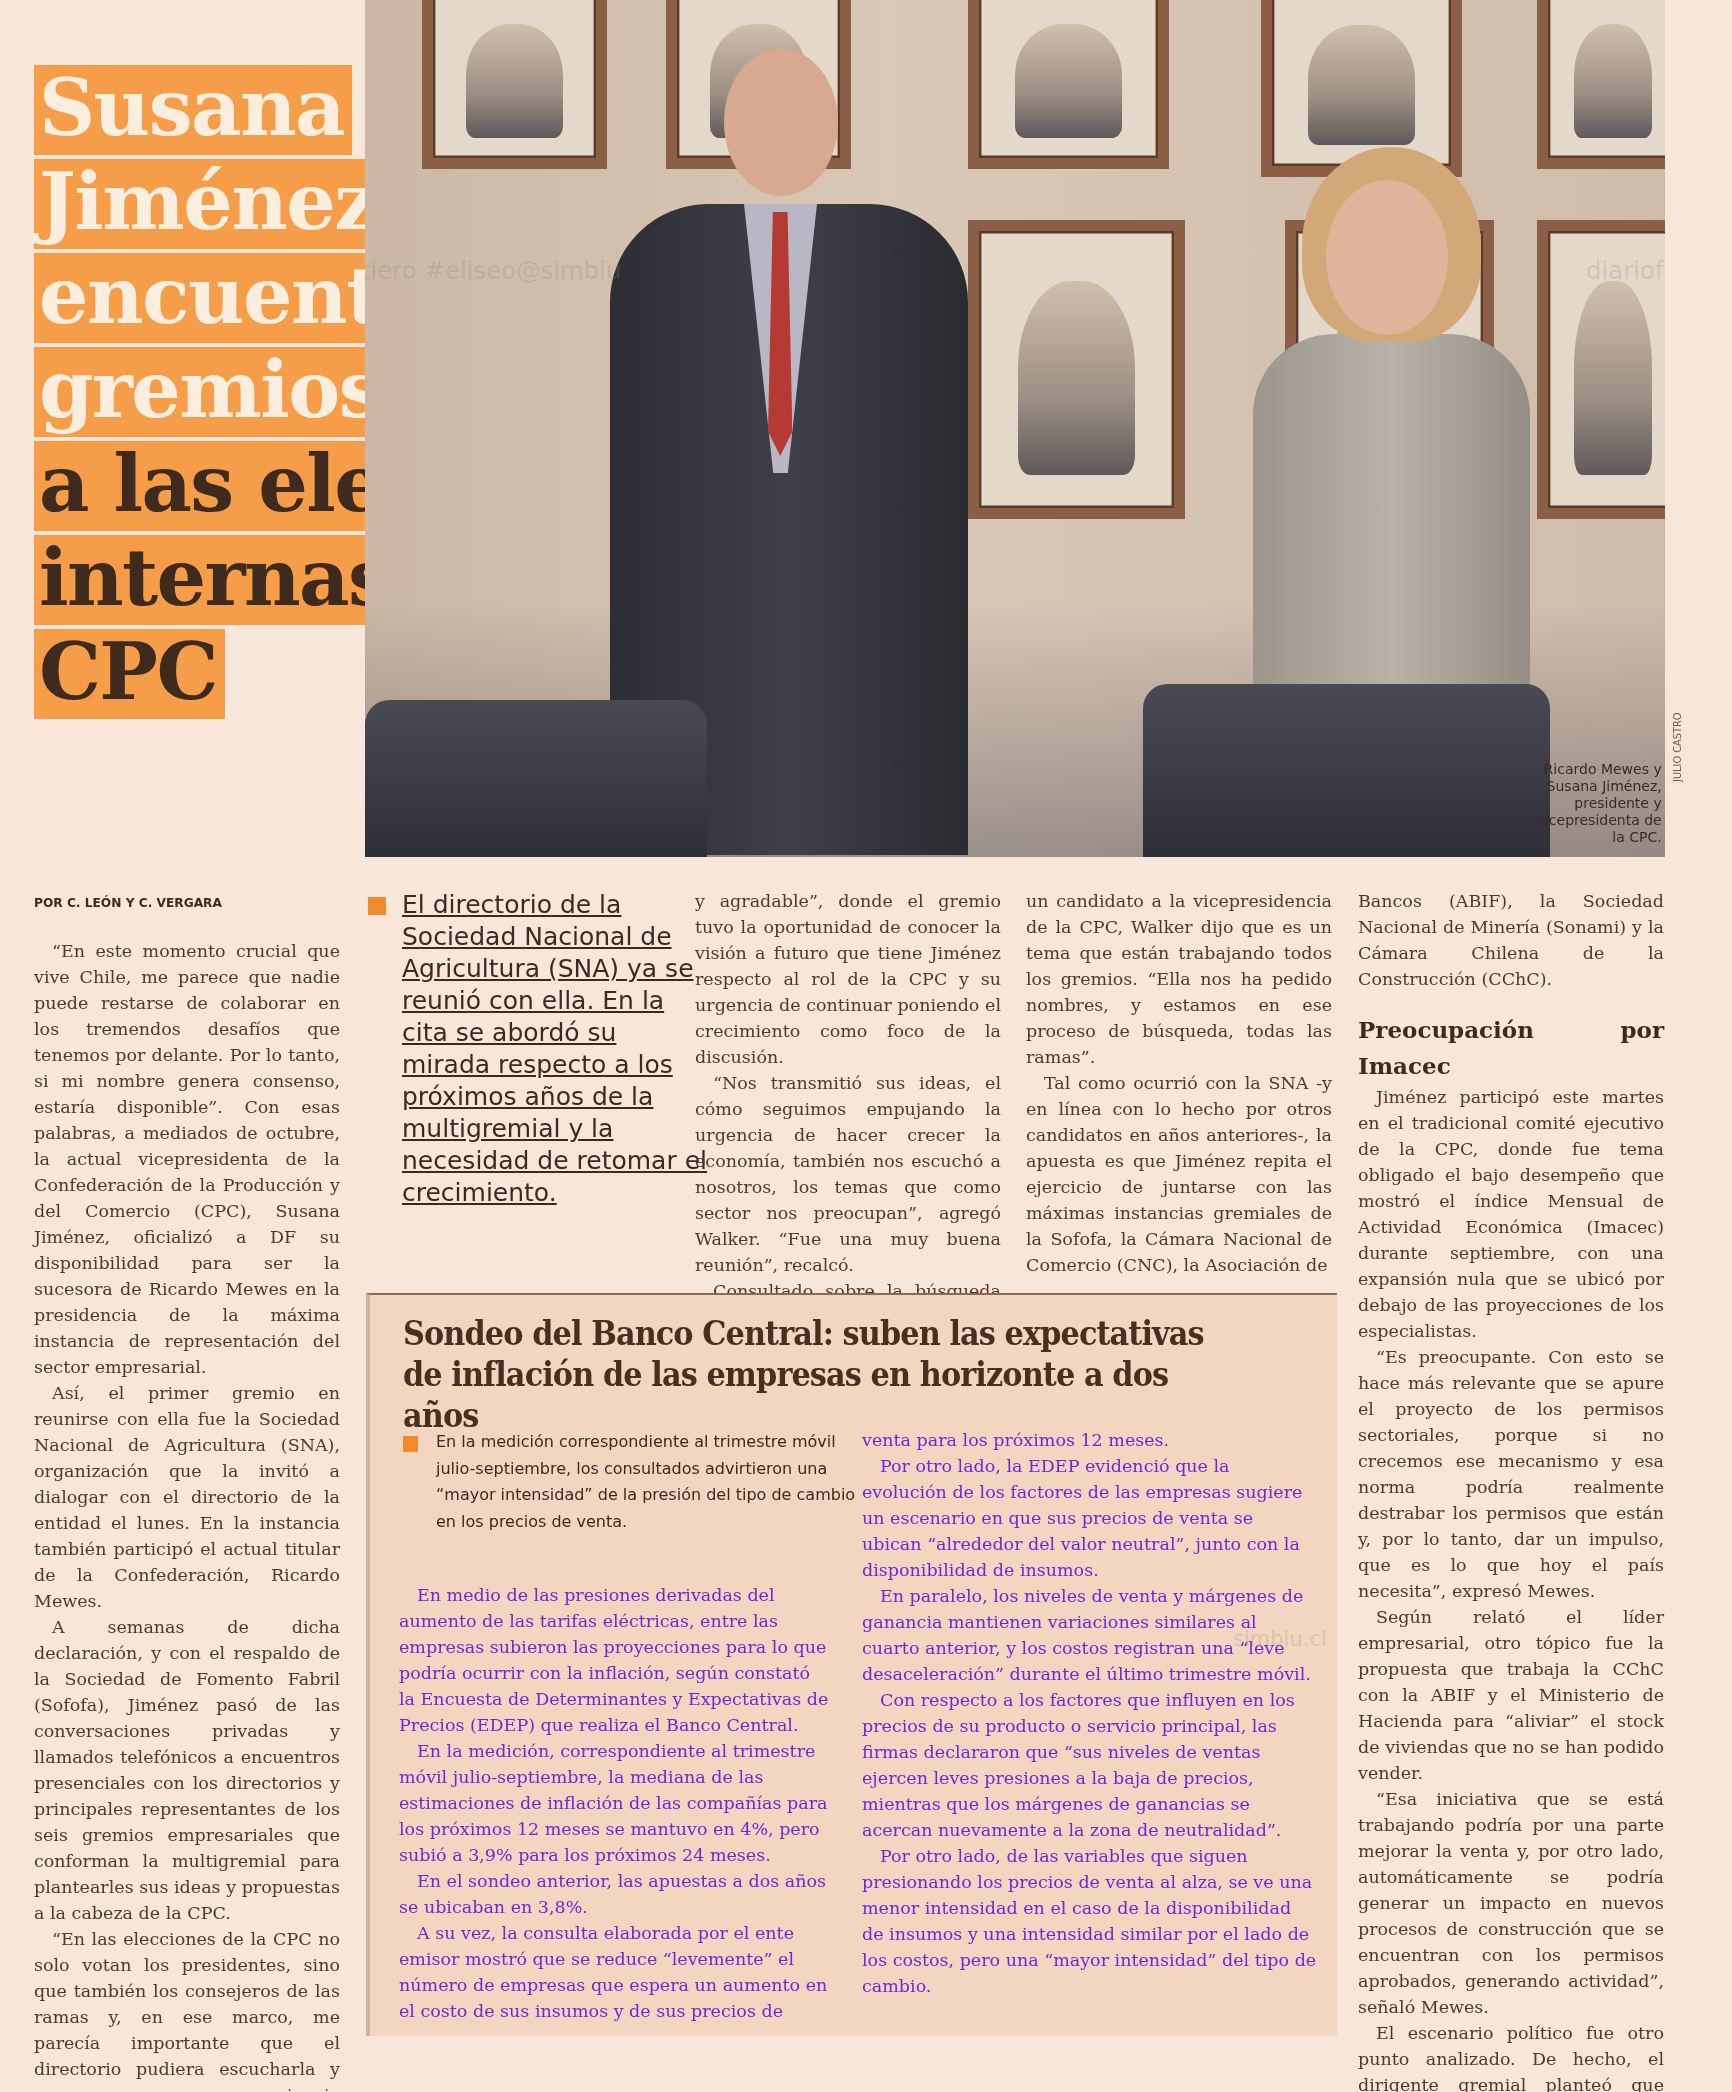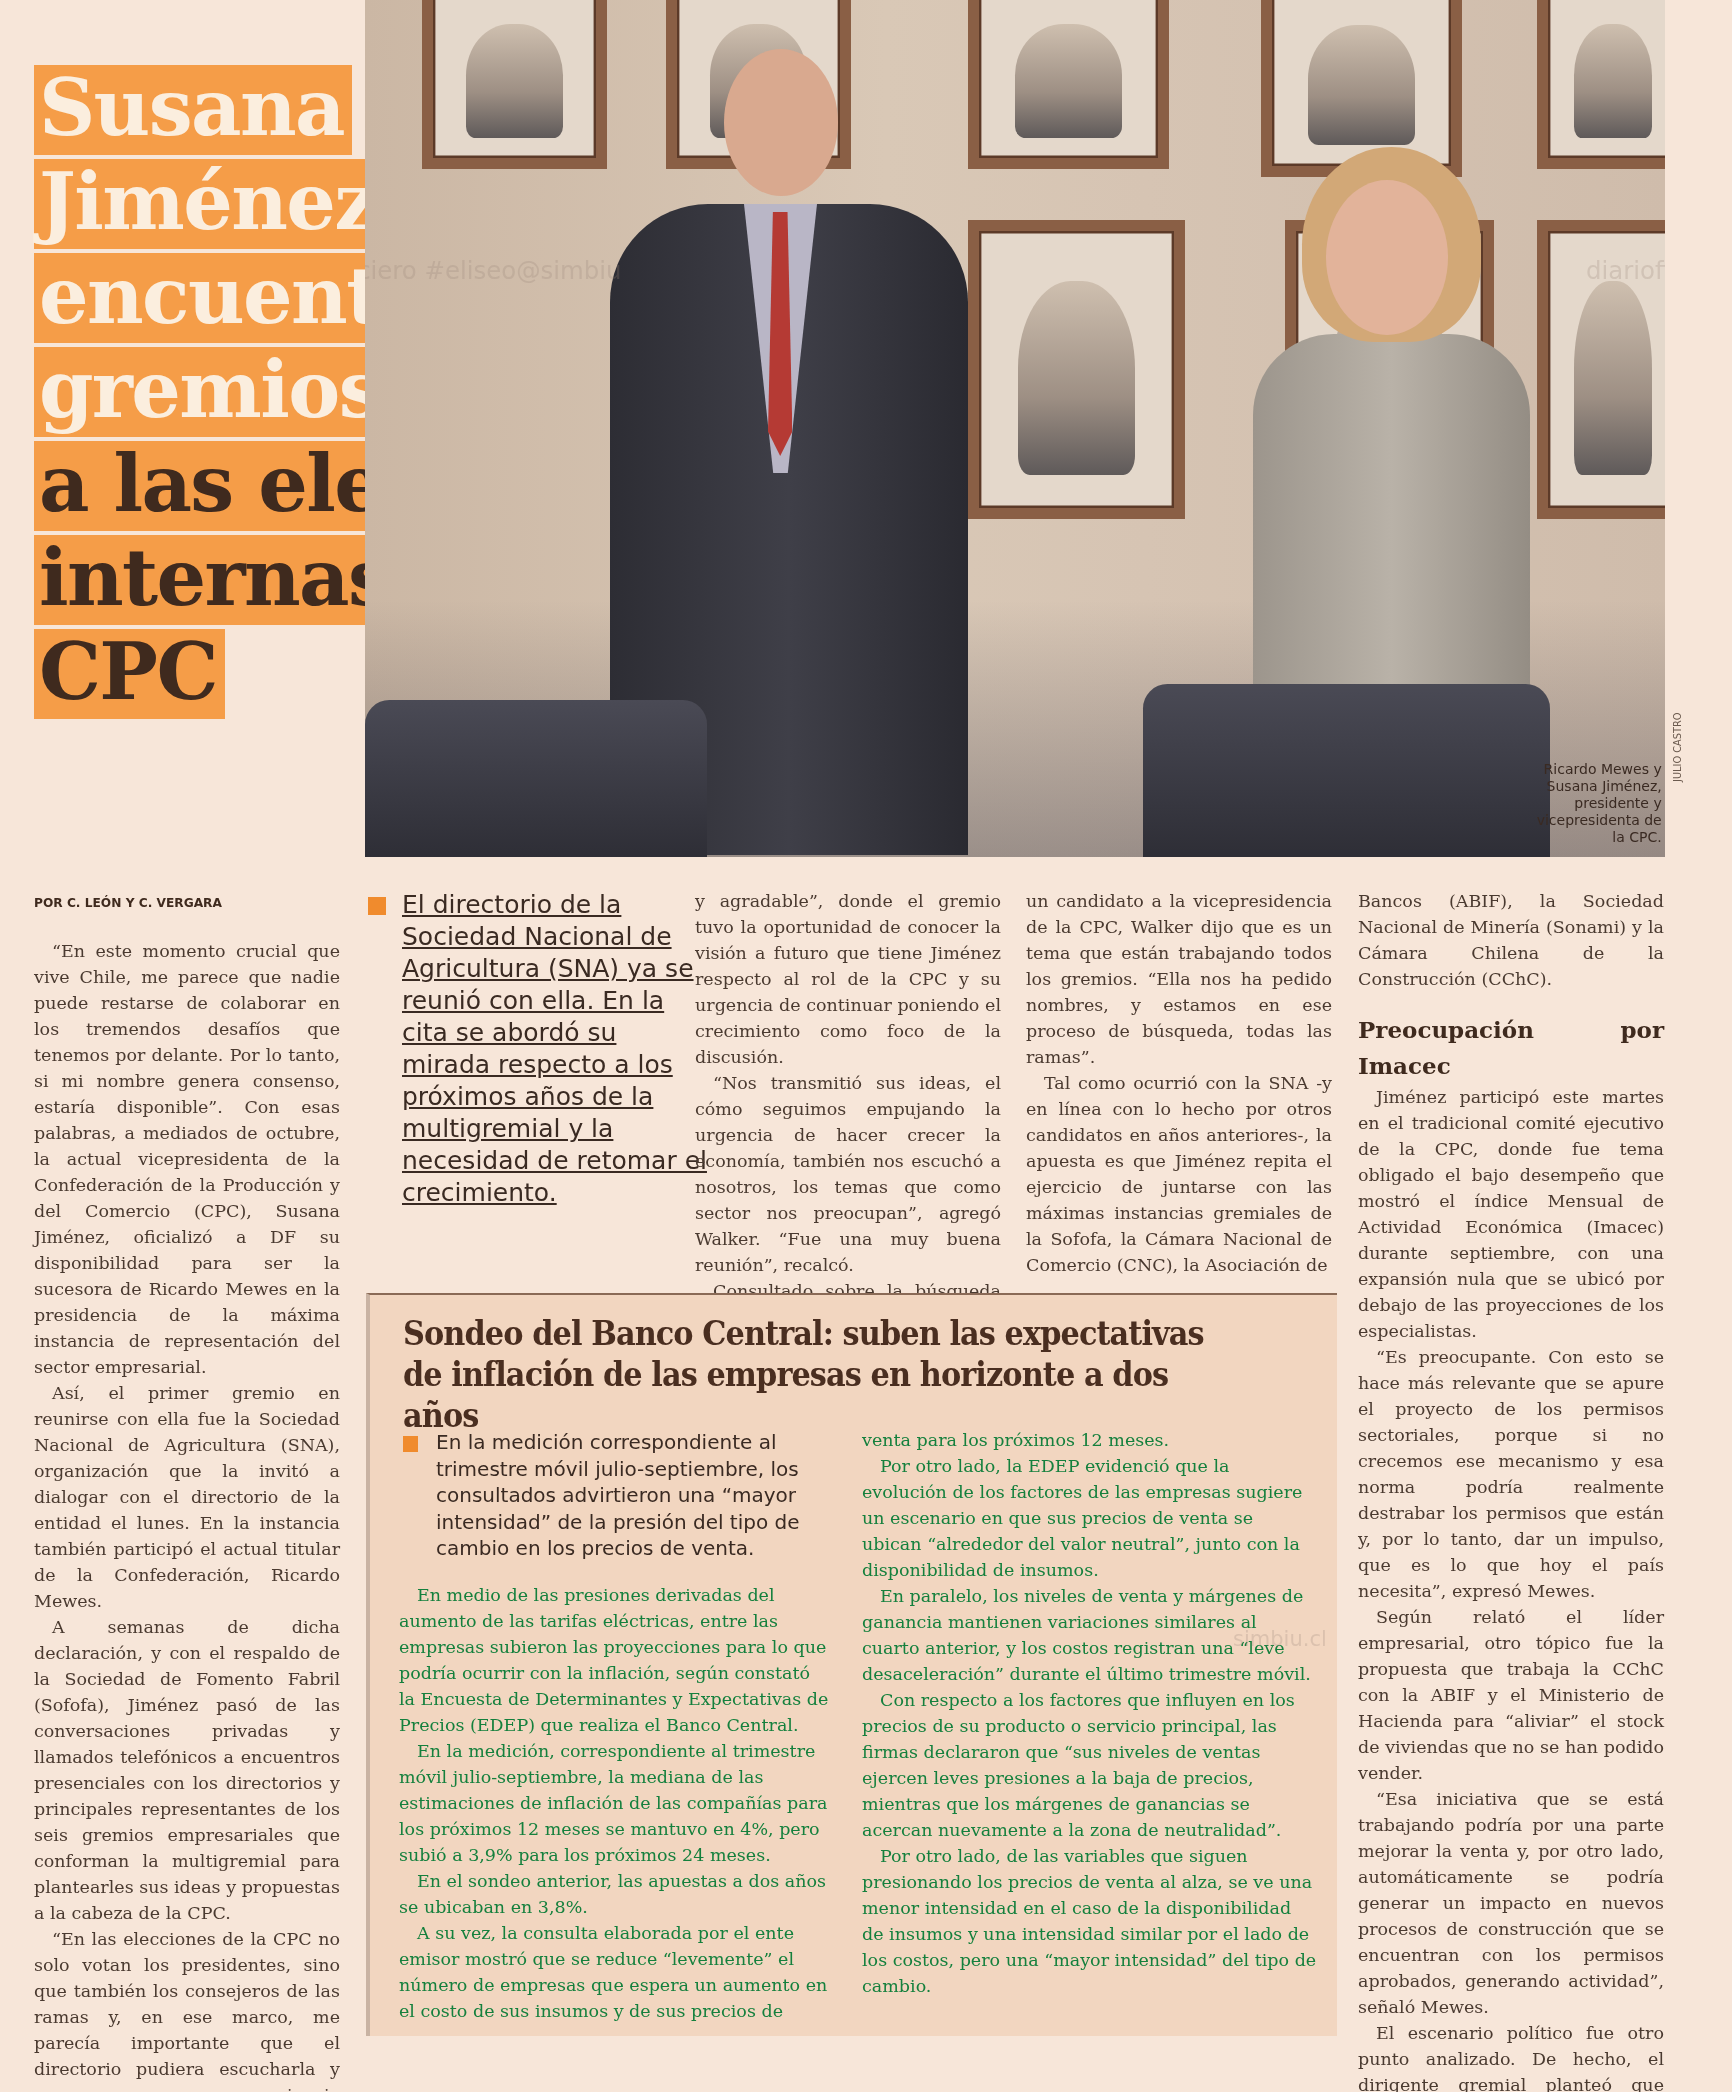--- a/index.html
+++ b/index.html
@@ -76,24 +76,24 @@
     left: 366px; top: 1293px; width: 967px; height: 741px;
     background: #f2d6c0; border-top: 2.4px solid #8a6a56; border-left: 4.9px solid #c9b3a3;
   }
   .box-title {
     position: absolute; left: 33px; top: 18px; width: 920px;
     font-family: "DejaVu Serif", serif; font-weight: bold; font-size: 33px; line-height: 41px;
     color: #4a2e20; letter-spacing: -1px; transform: scaleX(0.92); transform-origin: left top;
   }
   .box-summary {
     position: absolute; left: 33px; top: 134px; width: 423px;
-    font-family: "DejaVu Sans", sans-serif; font-size: 20px; line-height: 26.5px; color: #3a2a22; padding-left: 33px;
+    font-family: "DejaVu Sans", sans-serif; font-size: 16px; line-height: 26.5px; color: #3a2a22; padding-left: 33px;
   }
   .box-summary .bullet-sq { top: 6.5px; width: 14.7px; height: 16.3px; }
-  .box-col { position: absolute; font-size: 17.5px; line-height: 26px; color: #15803d; }
+  .box-col { position: absolute; font-size: 17.5px; line-height: 26px; color: #6d28d9; }
   .box-col p { margin: 0; text-indent: 18px; }
   .box-col p.noind { text-indent: 0; }
   .box-col1 { left: 29px; top: 287px; width: 432px; }
   .box-col2 { left: 492px; top: 132px; width: 456px; }
 </style>
 </head>
 <body>
 
 <div class="abs headline">
   <div class="hl-line"><span class="hl-box"><span class="hl-light">Susana</span></span></div>

